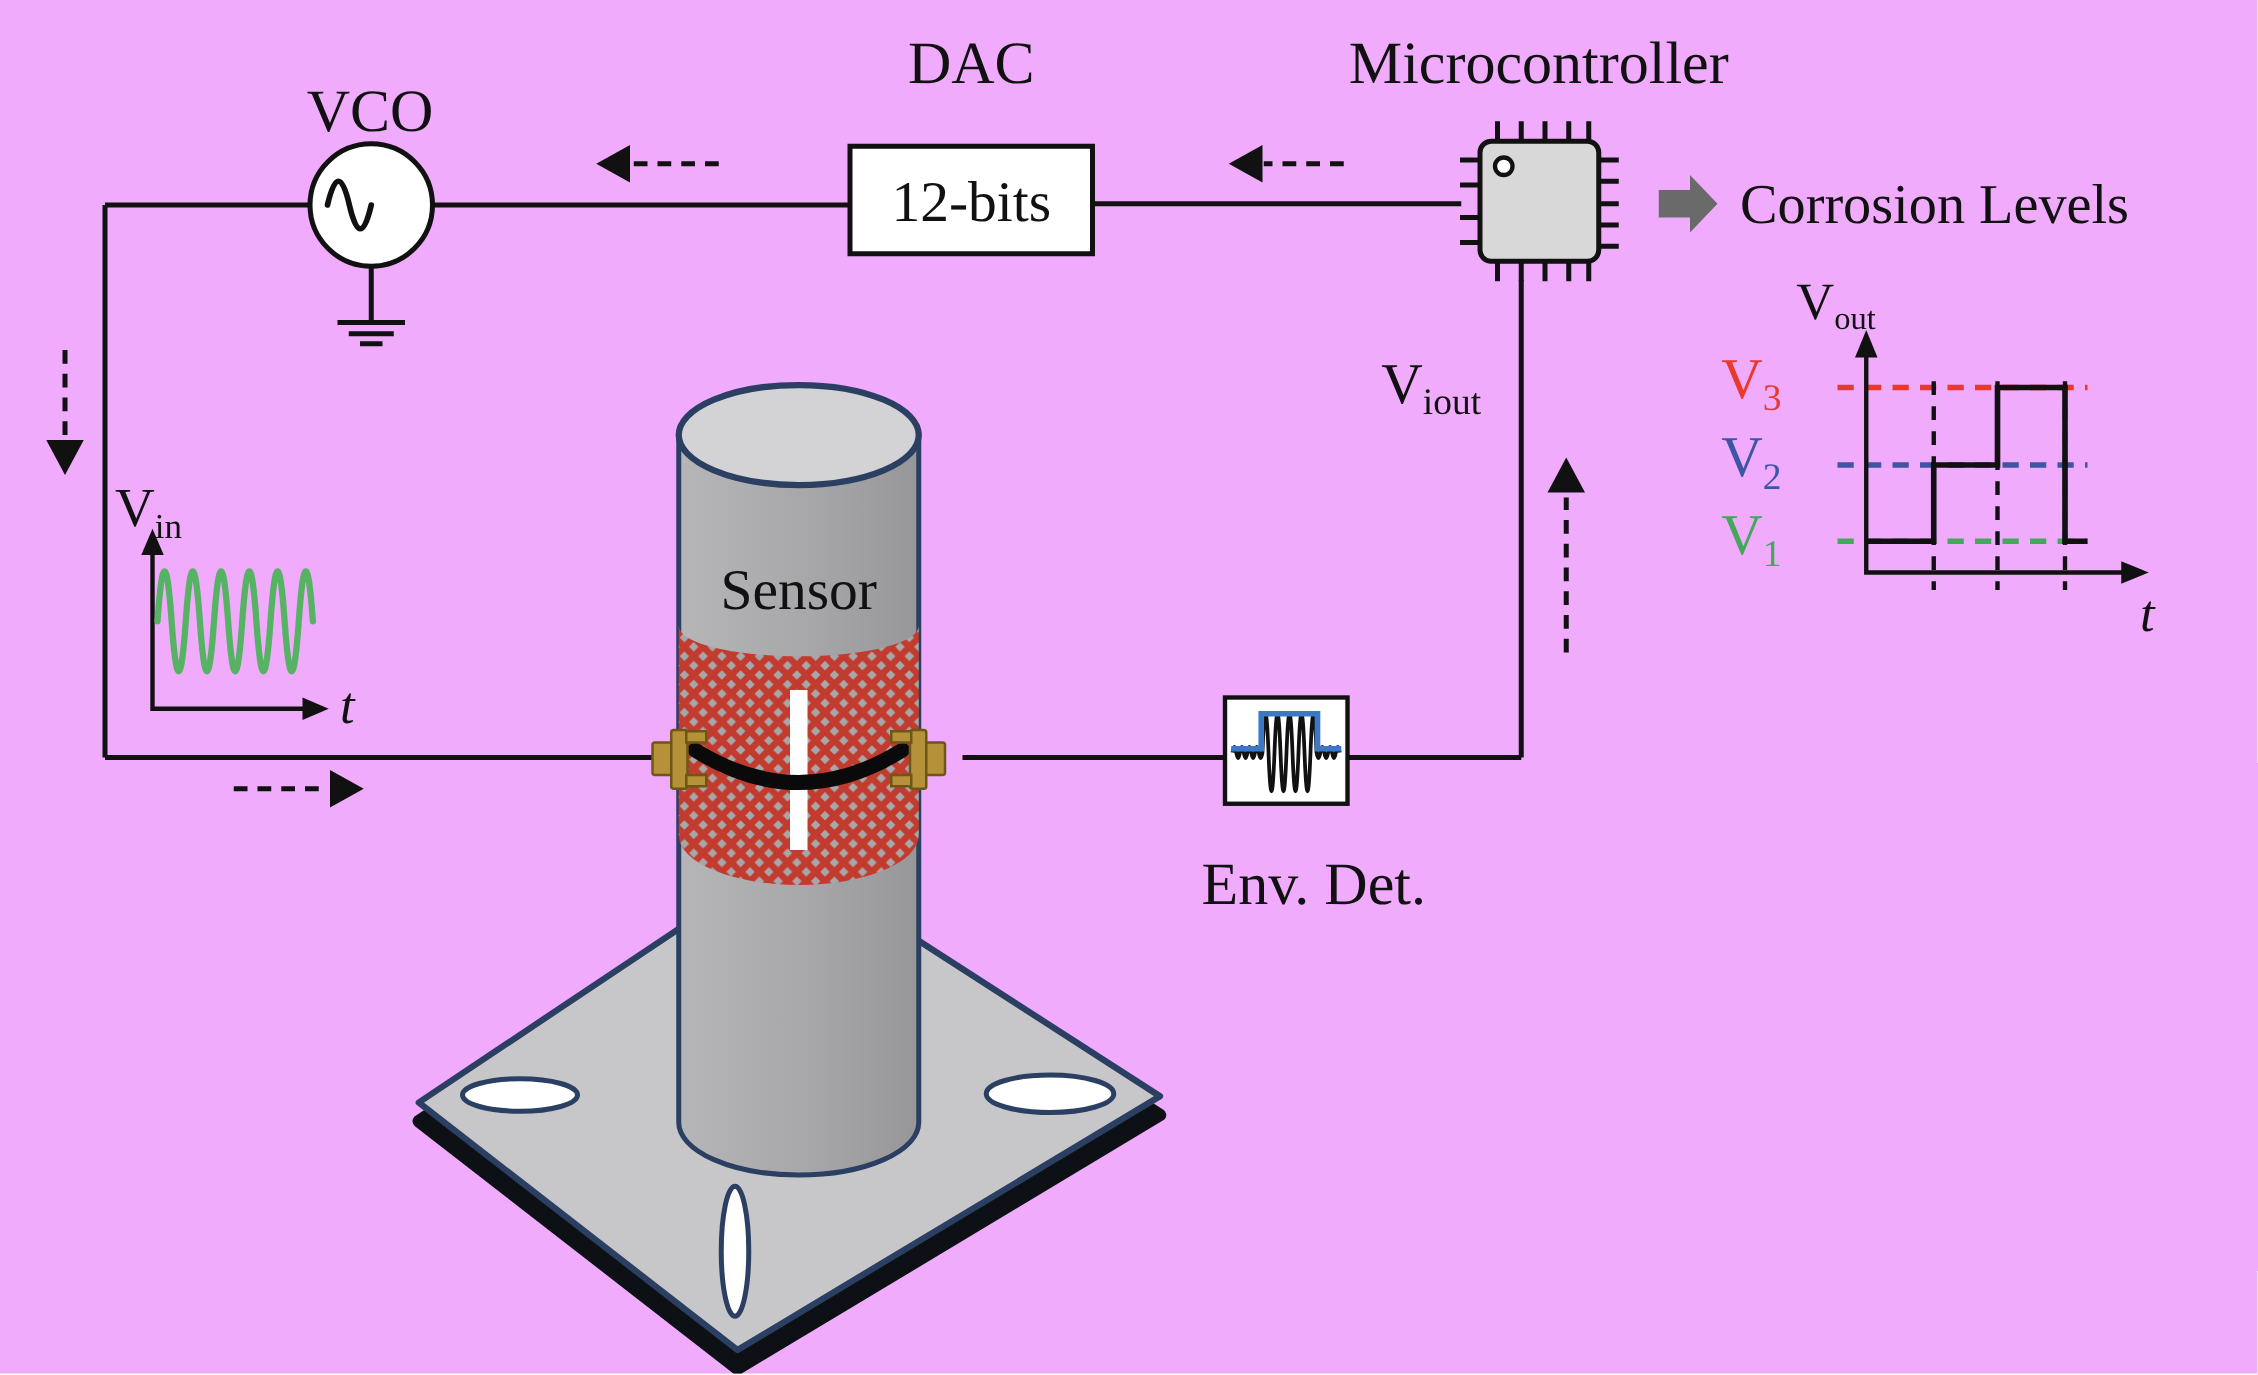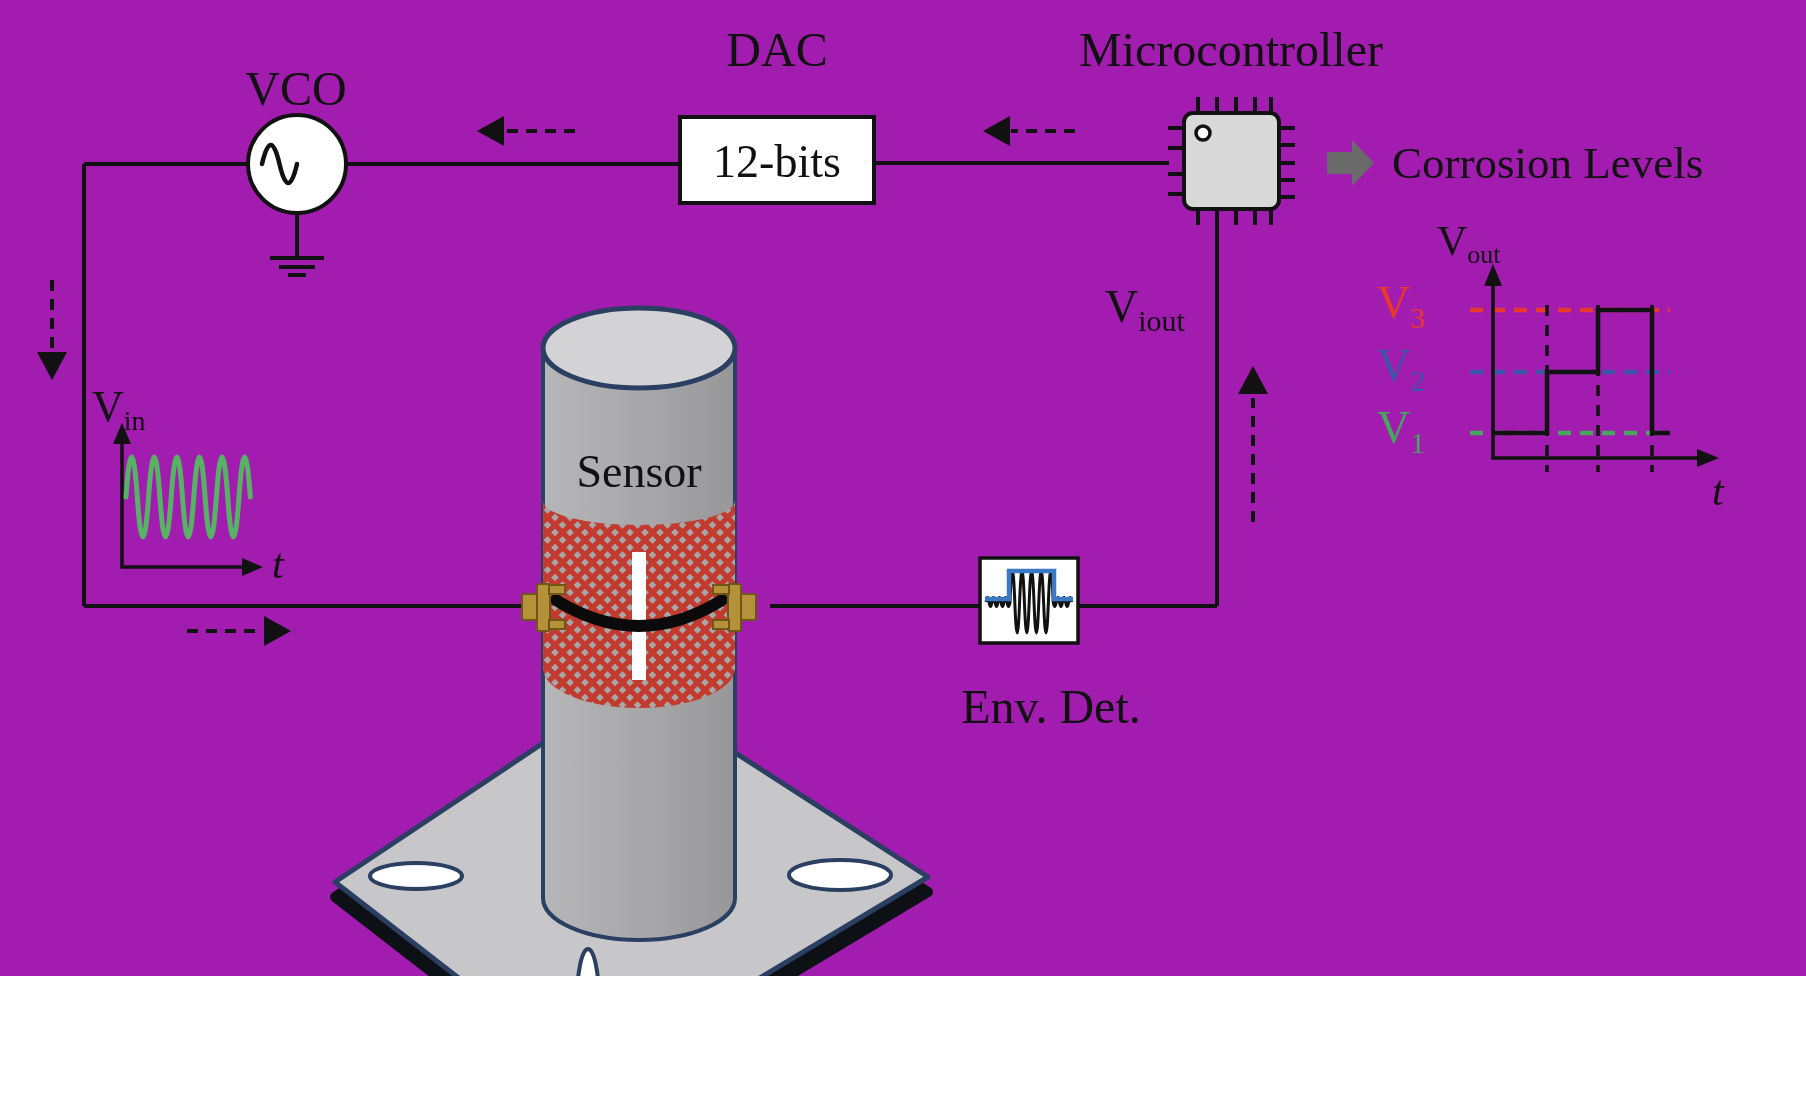--- a/index.html
+++ b/index.html
@@ -1,16 +1,16 @@
 <!DOCTYPE html>
 <html style="--wire: #111111; --red: #e8392a; --blue: #3c55a5; --green: #43a85c; --sine_green: #56b364; --env_blue: #3b79c4; --navy: #2b3f63; --gray_arrow: #6a6a6a; --chip_fill: #d8d8d8; --cyl_body: #a7a7a9; --cyl_body_light: #b6b6b8; --cyl_top: #d3d3d5; --plate: #c7c7c9; --gold: #b5923a; --gold_dark: #6e5617; --corr_red: #c23b2e; --shadow: #0d1014;"><head>
 <meta charset="utf-8">
 <style>
   html,body{margin:0;padding:0;background:#ffffff;}
-  .fig-wrap{position:relative;width:1806px;height:976px;background:#a21caf;overflow:hidden;text-decoration:underline;}
+  .fig-wrap{position:relative;width:1806px;height:1099px;background:#f0abfc;overflow:hidden;text-decoration:underline;}
   svg{display:block;}
   text{font-family:"Liberation Serif","DejaVu Serif",serif;fill:#111;}
   .it{font-style:italic;}
   .wire{stroke:var(--wire);stroke-width:4;fill:none;}
   .dash{stroke:var(--wire);stroke-width:4;fill:none;stroke-dasharray:11 8;}
   .blk{fill:var(--wire);}
   .outline{stroke:var(--wire);stroke-width:4;fill:#fff;}
   .lvl-red{stroke:var(--red);}
   .lvl-blue{stroke:var(--blue);}
   .lvl-green{stroke:var(--green);}

